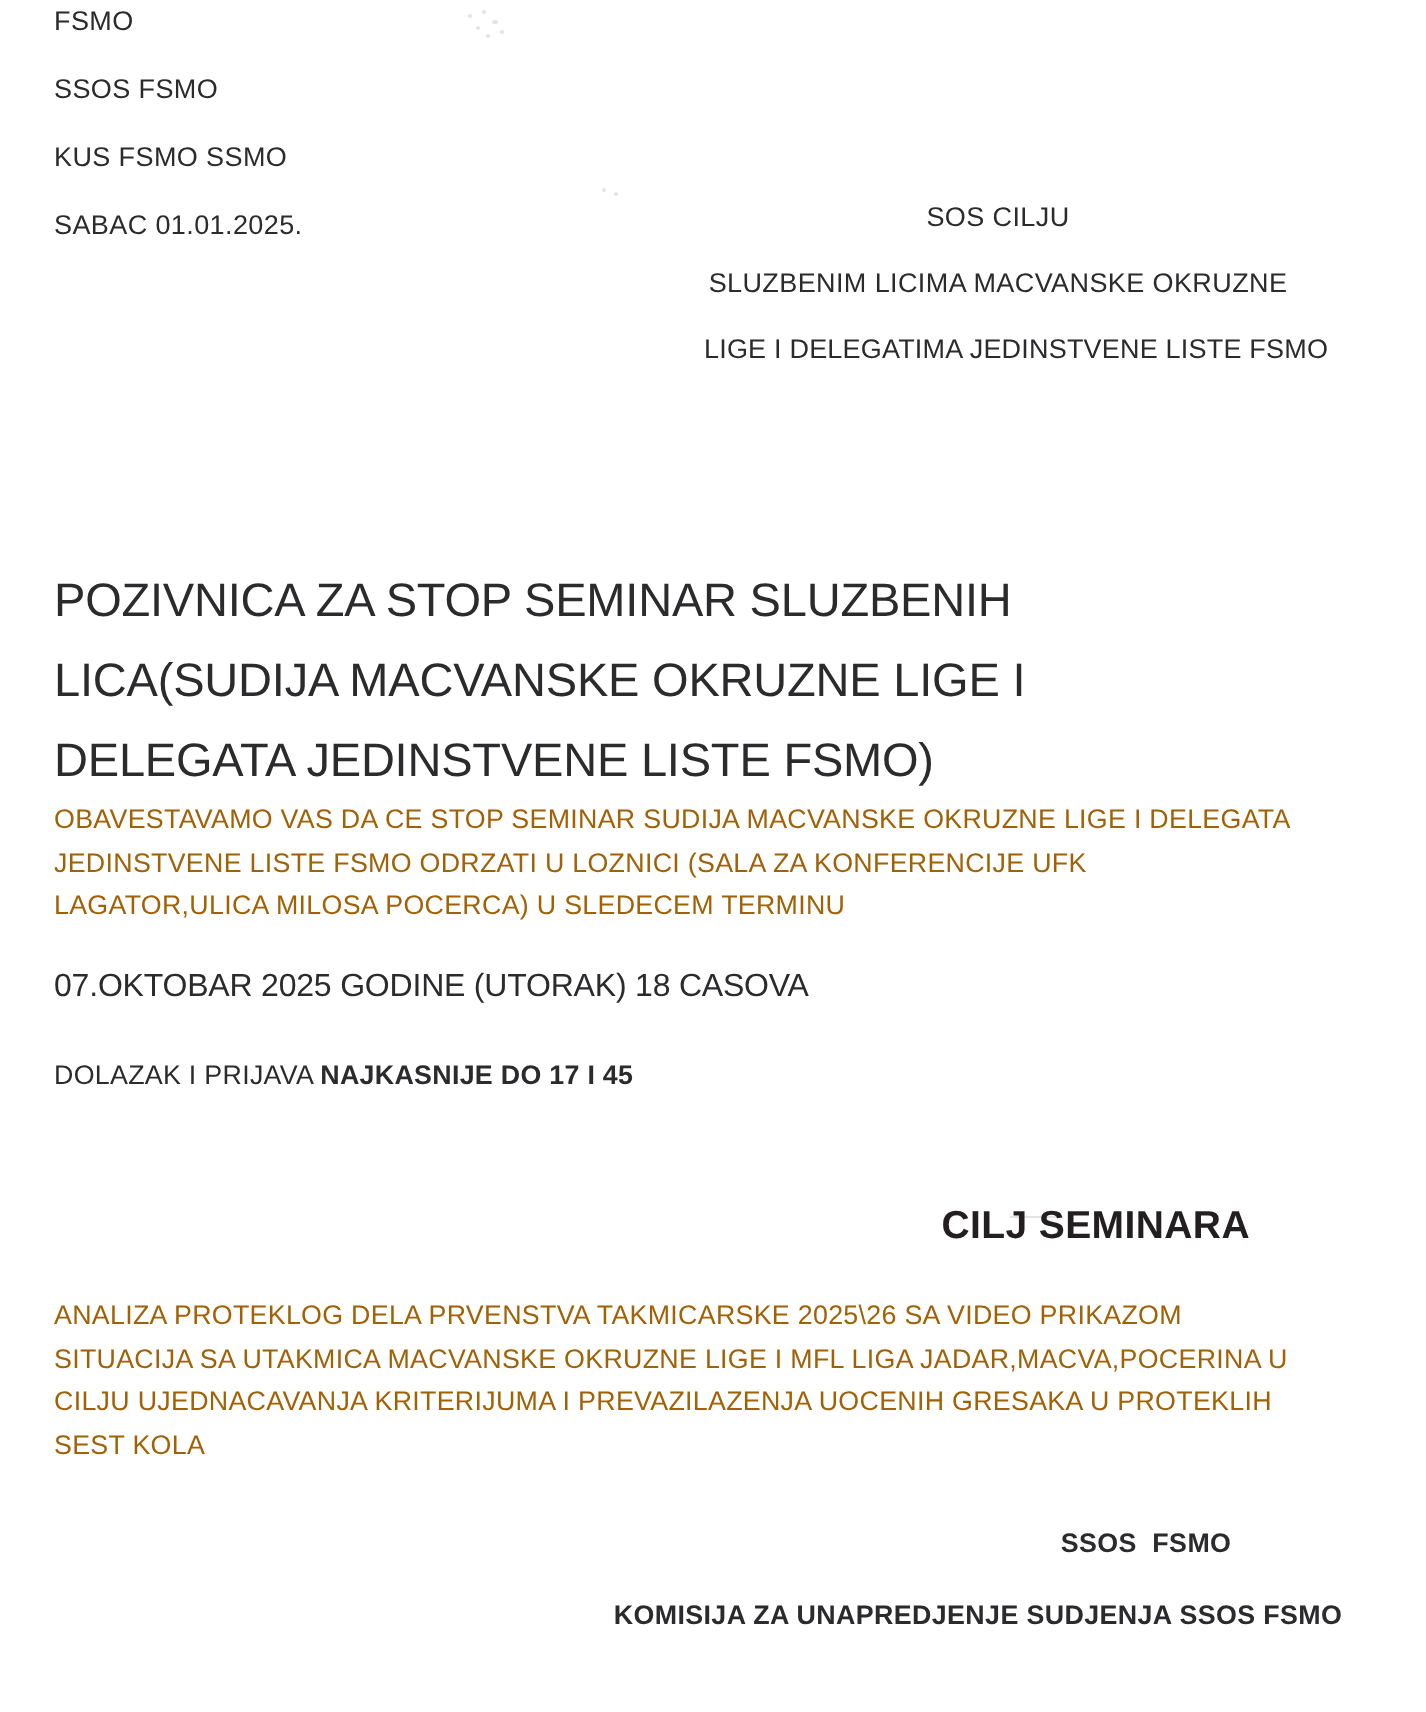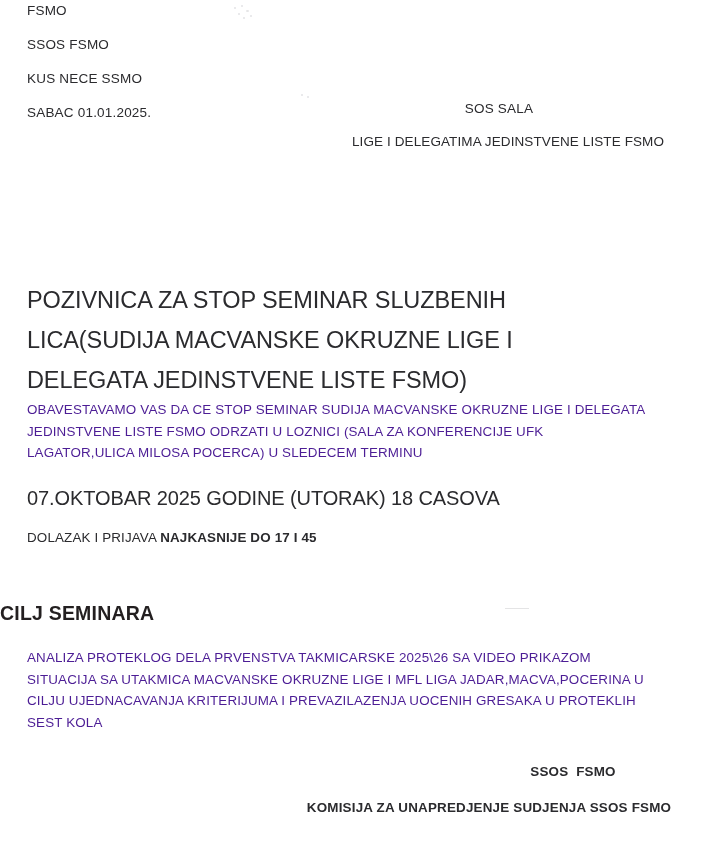--- a/index.html
+++ b/index.html
@@ -80,38 +80,38 @@
     font-weight: 400;
   }
 
   
   .body-para {
     position: absolute;
     left: 27px;
     font-size: 13.4px;
     line-height: 21.5px;
     letter-spacing: 0.15px;
-    color: #4c1d95;
+    color: #a16207;
     font-weight: 400;
   }
   .body-para.bold {
     font-weight: 700;
     letter-spacing: 0.05px;
   }
 
   #para-intro { top: 386px;  width: 624px; }
   #para-analysis { top: 634px; width: 626px; }
   #para-mandatory { top: 710px; width: 620px; font-weight: 700; }
 
   
   .date-heading {
     position: absolute;
     left: 27px;
     top: 466px;
-    font-size: 20px;
+    font-size: 16px;
     line-height: 30px;
     letter-spacing: -0.1px;
     color: #2b2b2e;
     font-weight: 400;
     white-space: nowrap;
   }
 
   
   .arrival-line {
     position: absolute;
@@ -127,21 +127,21 @@
   .arrival-line .strong {
     font-weight: 700;
   }
 
   
   .section-heading {
     position: absolute;
     left: 0;
     top: 586px;
     width: 625px;
-    text-align: left;
+    text-align: right;
     font-size: 19.5px;
     font-weight: 700;
     letter-spacing: 0.2px;
     color: #231f20;
   }
 
   
   .sig-org {
     position: absolute;
     left: 0;
@@ -184,26 +184,27 @@
     <i style="left:1px; top:2px; width:2px; height:2px;"></i>
     <i style="left:7px; top:4px; width:2px; height:2px;"></i>
   </div>
   <div class="speckle" style="left:505px; top:606px; width:26px; height:6px;">
     <i style="left:0px; top:2px; width:24px; height:1px; border-radius:0;"></i>
   </div>
 
   <div class="hdr-left">
     <div class="line">FSMO</div>
     <div class="line">SSOS FSMO</div>
-    <div class="line">KUS NECE SSMO</div>
+    <div class="line">KUS FSMO SSMO</div>
     <div class="line">SABAC 01.01.2025.</div>
   </div>
 
   <div class="hdr-right">
-    <div class="line">SOS SALA</div>
+    <div class="line">SOS CILJU</div>
+    <div class="line">SLUZBENIM LICIMA MACVANSKE OKRUZNE</div>
     <div class="line wide">LIGE I DELEGATIMA JEDINSTVENE  LISTE FSMO</div>
   </div>
 
   <h1 class="title">POZIVNICA ZA STOP SEMINAR SLUZBENIH LICA(SUDIJA MACVANSKE OKRUZNE LIGE I DELEGATA JEDINSTVENE LISTE FSMO)</h1>
 
   <p class="body-para" id="para-intro">OBAVESTAVAMO VAS DA CE STOP SEMINAR SUDIJA MACVANSKE OKRUZNE LIGE I DELEGATA JEDINSTVENE LISTE FSMO ODRZATI U LOZNICI (SALA ZA KONFERENCIJE UFK LAGATOR,ULICA MILOSA POCERCA) U SLEDECEM TERMINU</p>
 
   <h2 class="date-heading">07.OKTOBAR 2025 GODINE (UTORAK) 18 CASOVA</h2>
 
   <p class="arrival-line"><span>DOLAZAK I PRIJAVA </span><span class="strong">NAJKASNIJE DO 17 I 45</span></p>

